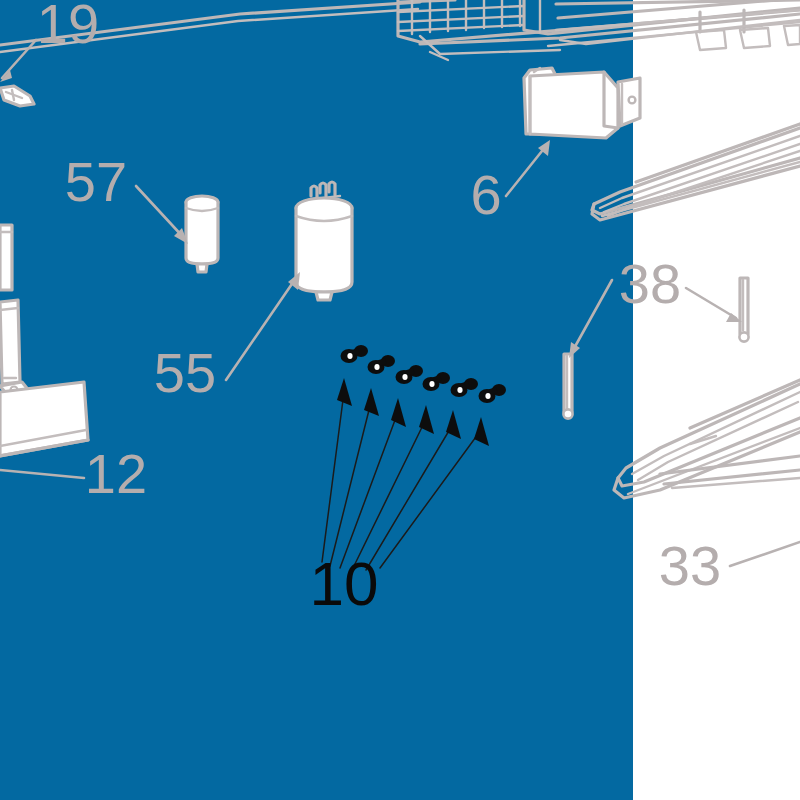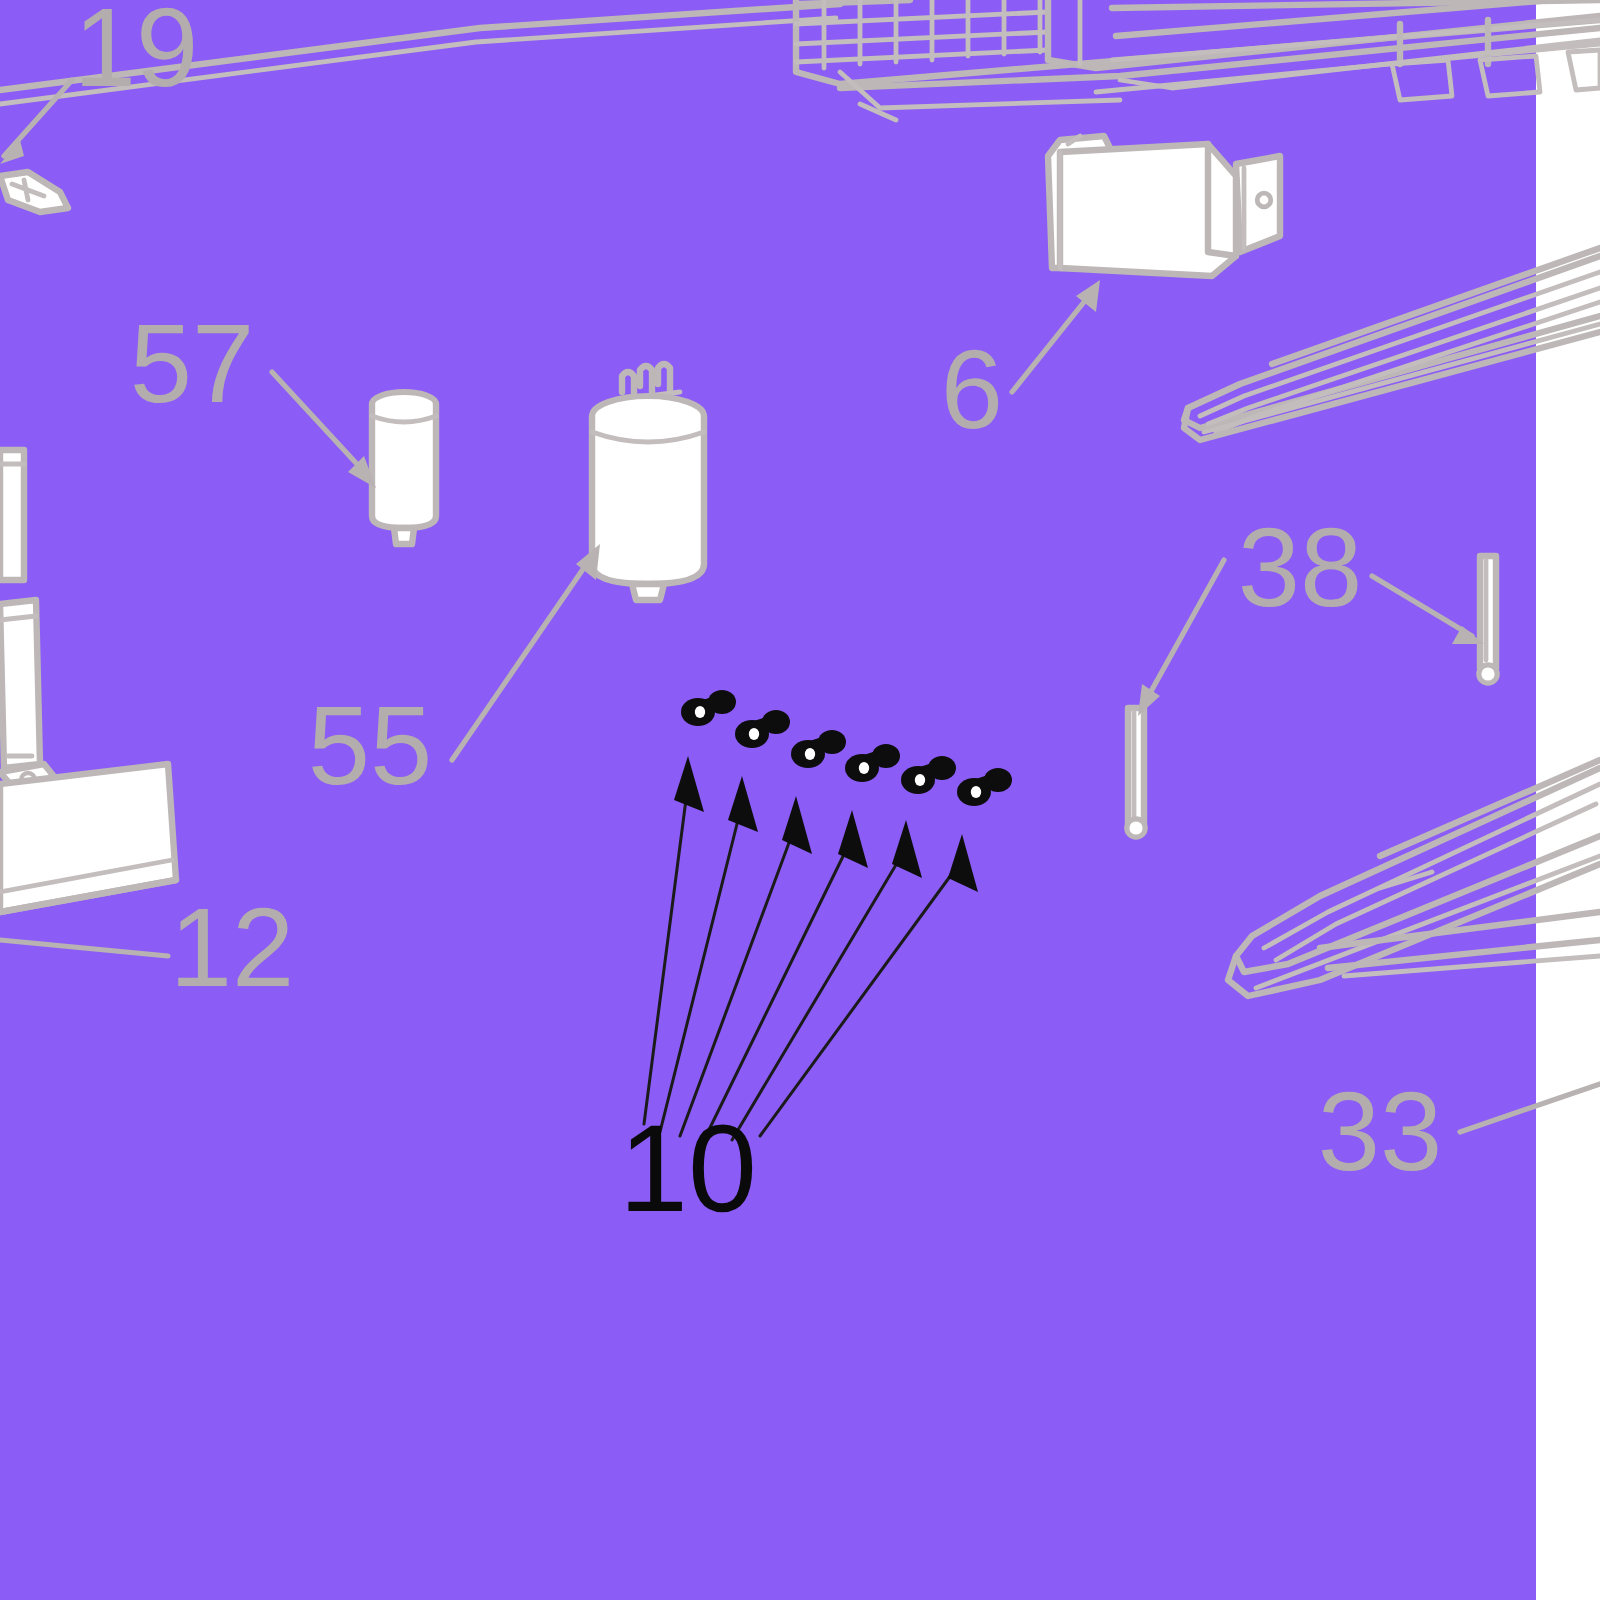--- a/index.html
+++ b/index.html
@@ -2,22 +2,22 @@
 <html><head>
 <meta charset="utf-8">
 <style>
   html,body{margin:0;padding:0;background:#ffffff;}
   body{
     font-family:"Liberation Sans", sans-serif;
     width:800px;height:800px;overflow:hidden;
   }
   #diagram-root{
     position:relative;
-    width:768px;height:800px;
-    background:#8b5cf6;
+    width:633px;height:800px;
+    background:#0369a1;
   }
   #parts-svg{
     position:absolute;top:0;left:0;
     width:800px;height:800px;
     display:block;
   }
   .label-text{
     font-family:"Liberation Sans", sans-serif;
     font-weight:400;
     dominant-baseline:middle;

